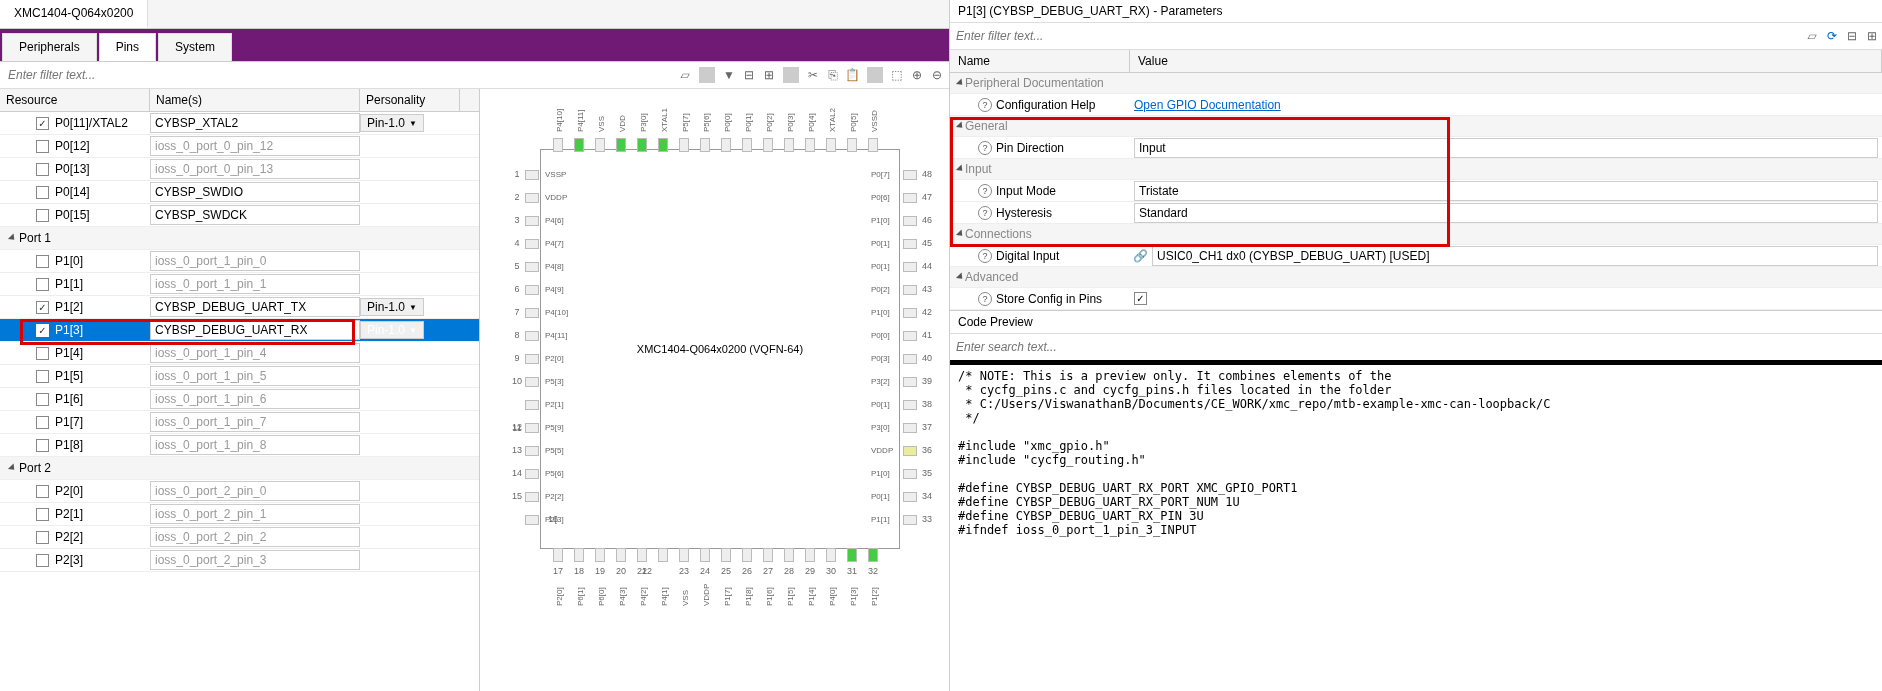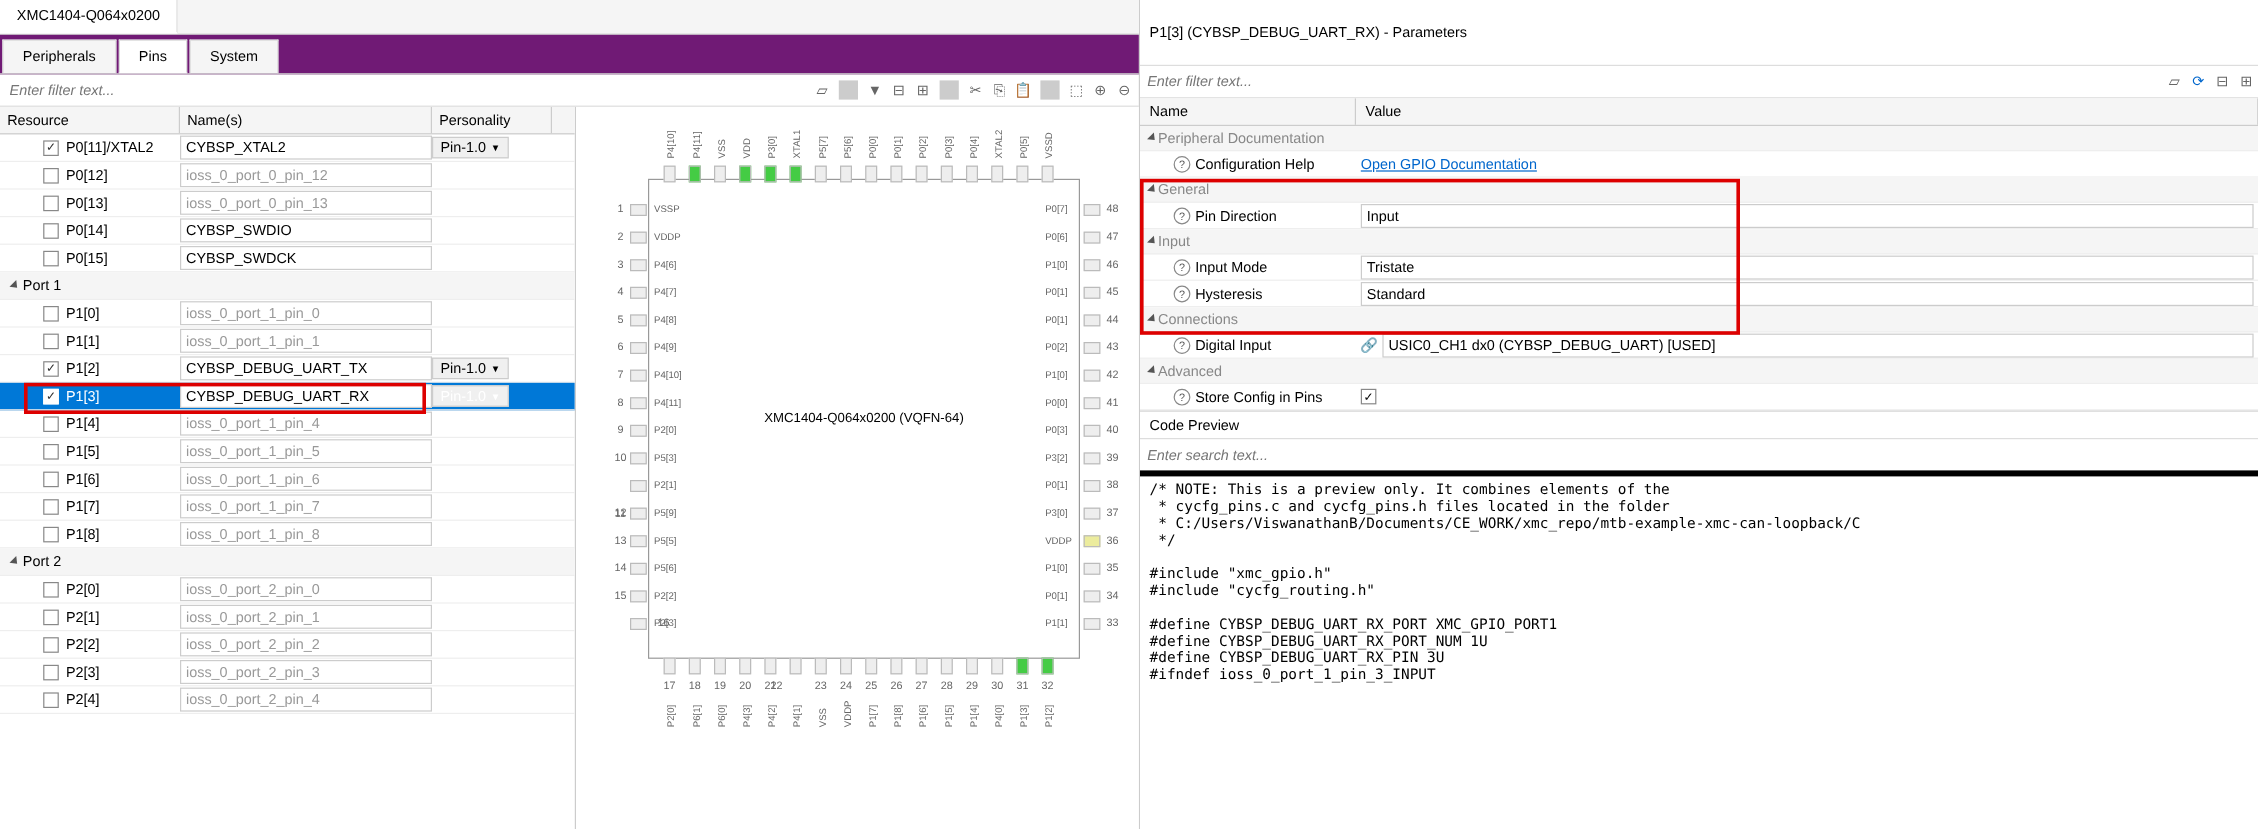--- a/index.html
+++ b/index.html
@@ -34,21 +34,21 @@
 .tree-row .col-personality { display: flex; align-items: center; }
 .tree-row .personality-btn { background: #f0f0f0; border: 1px solid #ccc; padding: 1px 6px; display: flex; align-items: center; gap: 4px; cursor: pointer; }
 .port-header { background: #f5f5f5; font-weight: 400; padding-left: 4px; }
 .port-header .expander { margin-right: 4px; }
 .checkbox { width: 13px; height: 13px; border: 1px solid #888; margin-right: 6px; display: inline-flex; align-items: center; justify-content: center; background: #fff; }
 .checkbox.checked::after { content: "✓"; font-size: 10px; color: #333; }
 .tree-row.selected .checkbox { border-color: #fff; }
 .tree-row.selected .checkbox.checked::after { color: #333; }
 .indent { width: 30px; display: inline-block; }
 .highlight-box { position: absolute; border: 3px solid #d00; pointer-events: none; }
-.params-header { padding: 20px 8px; background: #fff; border-bottom: 1px solid #ddd; }
+.params-header { padding: 4px 8px; background: #fff; border-bottom: 1px solid #ddd; }
 .params-filter { display: flex; border-bottom: 1px solid #ddd; padding: 2px; }
 .params-table-header { display: flex; background: #f5f5f5; border-bottom: 1px solid #ccc; }
 .params-table-header div { padding: 4px 8px; border-right: 1px solid #ccc; }
 .pcol-name { width: 180px; }
 .pcol-value { flex: 1; }
 .param-group { padding: 3px 8px; background: #f5f5f5; color: #888; border-bottom: 1px solid #eee; display: flex; align-items: center; }
 .param-row { display: flex; align-items: center; border-bottom: 1px solid #eee; height: 22px; }
 .param-row .pname { width: 180px; padding-left: 28px; display: flex; align-items: center; gap: 4px; }
 .param-row .pvalue { flex: 1; padding: 0 4px; display: flex; align-items: center; }
 .param-row .pvalue input { width: 100%; border: 1px solid #ccc; padding: 2px 4px; }
@@ -280,29 +280,20 @@
             <div class="col-name"><input class="empty" value="ioss_0_port_2_pin_2" style=""></div>
             <div class="col-personality"></div>
           </div>
           <div class="tree-row">
             <div class="col-resource">
               <span class="indent"></span>
               <span class="checkbox"></span>
               <span>P2[3]</span>
             </div>
             <div class="col-name"><input class="empty" value="ioss_0_port_2_pin_3" style=""></div>
-            <div class="col-personality"></div>
-          </div>
-          <div class="tree-row">
-            <div class="col-resource">
-              <span class="indent"></span>
-              <span class="checkbox"></span>
-              <span>P2[4]</span>
-            </div>
-            <div class="col-name"><input class="empty" value="ioss_0_port_2_pin_4" style=""></div>
             <div class="col-personality"></div>
           </div>
         </div>
       <div class="highlight-box" style="left:20px; top:230px; width:335px; height:26px;"></div>
     </div>
     <div class="diagram-area">
       <div class="chip-diagram" id="chip-diagram">
         <div class="chip-label">XMC1404-Q064x0200 (VQFN-64)</div>
       <div class="pin-block" style="left: 12px; top: -12px; width: 10px; height: 14px;"></div>
           <div class="pin-name-v" style="left: 14px; top: -18px;">P4[10]</div>

